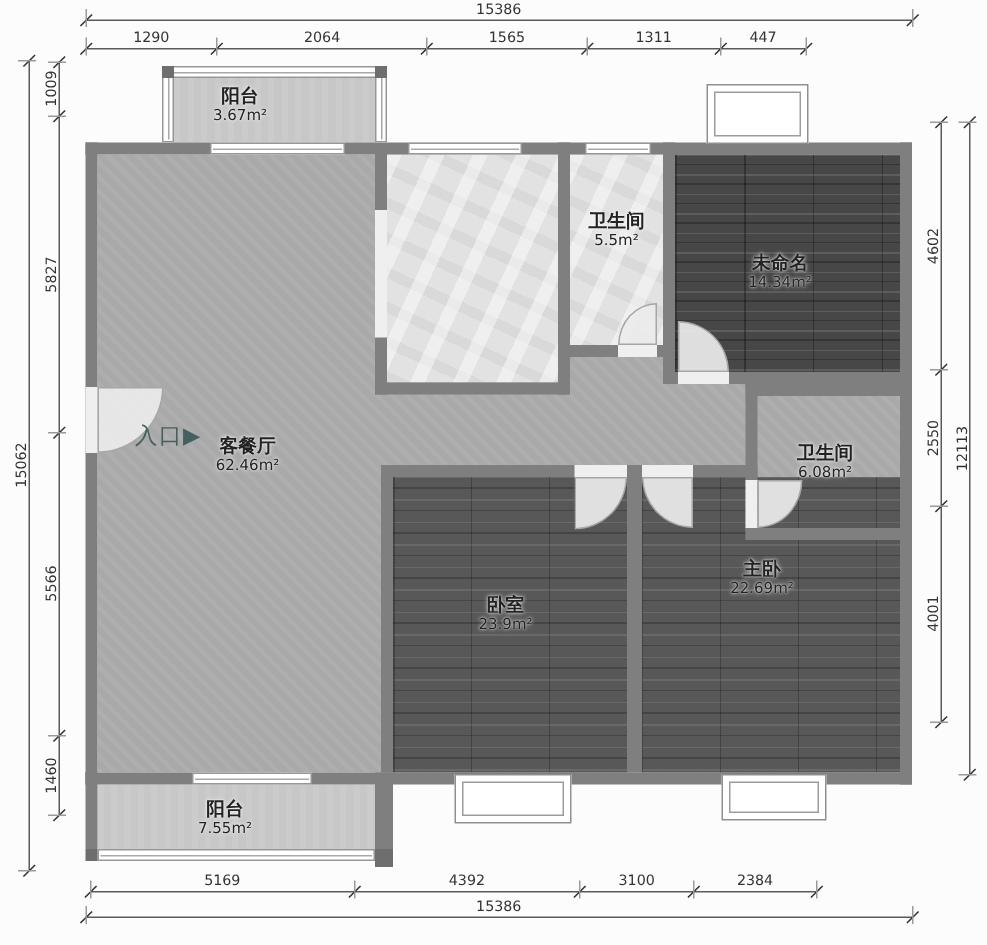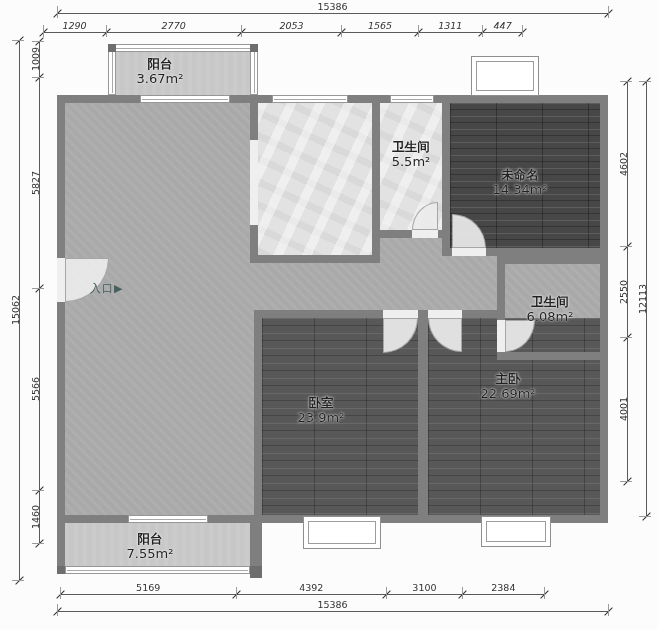--- a/index.html
+++ b/index.html
@@ -44,22 +44,22 @@
   .win-h::after{content:"";position:absolute;left:1px;right:1px;top:50%;height:1px;background:#a8a8a8;}
   .win-v::after{content:"";position:absolute;top:1px;bottom:1px;left:50%;width:1px;background:#a8a8a8;}
   .post{background:#6e6e6e;}
   .bay{background:#fff;border:1px solid #8f8f8f;box-sizing:border-box;position:absolute;}
   .bay::after{content:"";position:absolute;inset:4px;border:1px solid #9c9c9c;}
   .door{background:rgba(236,236,236,.92);border:1px solid #a6a6a6;box-sizing:border-box;}
   
   .room-label{width:110px;text-align:center;color:#222;
     text-shadow:0 0 3px rgba(255,255,255,.85),0 0 1px rgba(255,255,255,.9);}
   .rname{font-size:12.5px;font-weight:bold;line-height:1.15;}
-  .rarea{font-size:13px;line-height:1.3;}
-  .entry-label{font-size:11px;color:#44605f;letter-spacing:1px;white-space:nowrap;}
+  .rarea{font-size:10px;line-height:1.3;}
+  .entry-label{font-size:15px;color:#44605f;letter-spacing:1px;white-space:nowrap;}
   
   .dim{position:absolute;display:flex;}
   .dim.h{flex-direction:row;height:18px;}
   .dim.v{flex-direction:column;width:18px;}
   .dim.h::before{content:"";position:absolute;left:0;right:0;top:13px;height:1px;background:#5a5a5a;}
   .dim.v::before{content:"";position:absolute;top:0;bottom:0;left:13px;width:1px;background:#5a5a5a;}
   .seg{position:relative;flex-basis:0;min-width:0;min-height:0;}
   .seg.end{flex:0 0 0;}
   .dim.h .seg::before{content:"";position:absolute;left:-5.5px;top:12.5px;width:11px;height:1px;background:#2f2f2f;transform:rotate(-45deg);}
   .dim.h .seg::after{content:"";position:absolute;left:-0.5px;top:6px;width:1px;height:12px;background:#9a9a9a;}
@@ -72,29 +72,26 @@
 <body>
 
 <div id="plan">
 
   <div class="dim h" style="left:57px;top:0px;width:551px;">
     <div class="seg" style="flex-grow:1">
       <span class="dim-label">15386</span>
     </div>
     <div class="seg end"></div>
   </div>
-  <div class="dim h" style="left:43px;top:19px;width:480px;font-style:italic;">
+  <div class="dim h" style="left:57px;top:19px;width:480px;">
       <div class="seg" style="flex-grow: 1290;">
         <span class="dim-label">1290</span>
       </div>
-      <div class="seg" style="flex-grow: 2770;">
-        <span class="dim-label">2770</span>
-      </div>
       <div class="seg" style="flex-grow: 2058;">
-        <span class="dim-label">2053</span>
+        <span class="dim-label">2064</span>
       </div>
       <div class="seg" style="flex-grow: 1565;">
         <span class="dim-label">1565</span>
       </div>
       <div class="seg" style="flex-grow: 1311;">
         <span class="dim-label">1311</span>
       </div>
       <div class="seg" style="flex-grow: 833;">
         <span class="dim-label">447</span>
       </div>
@@ -230,25 +227,29 @@
     <div class="rarea">3.67m²</div>
   </div>
   <div class="abs room-label" style="left:356px;top:140px;">
     <div class="rname">卫生间</div>
     <div class="rarea">5.5m²</div>
   </div>
   <div class="abs room-label" style="left:465px;top:168px;">
     <div class="rname">未命名</div>
     <div class="rarea">14.34m²</div>
   </div>
+  <div class="abs room-label" style="left:110px;top:290px;">
+    <div class="rname">客餐厅</div>
+    <div class="rarea">62.46m²</div>
+  </div>
   <div class="abs room-label" style="left:495px;top:295px;">
     <div class="rname">卫生间</div>
     <div class="rarea">6.08m²</div>
   </div>
-  <div class="abs room-label" style="left:266px;top:396px;">
+  <div class="abs room-label" style="left:282px;top:396px;">
     <div class="rname">卧室</div>
     <div class="rarea">23.9m²</div>
   </div>
   <div class="abs room-label" style="left:453px;top:372px;">
     <div class="rname">主卧</div>
     <div class="rarea">22.69m²</div>
   </div>
   <div class="abs room-label" style="left:95px;top:532px;">
     <div class="rname">阳台</div>
     <div class="rarea">7.55m²</div>

